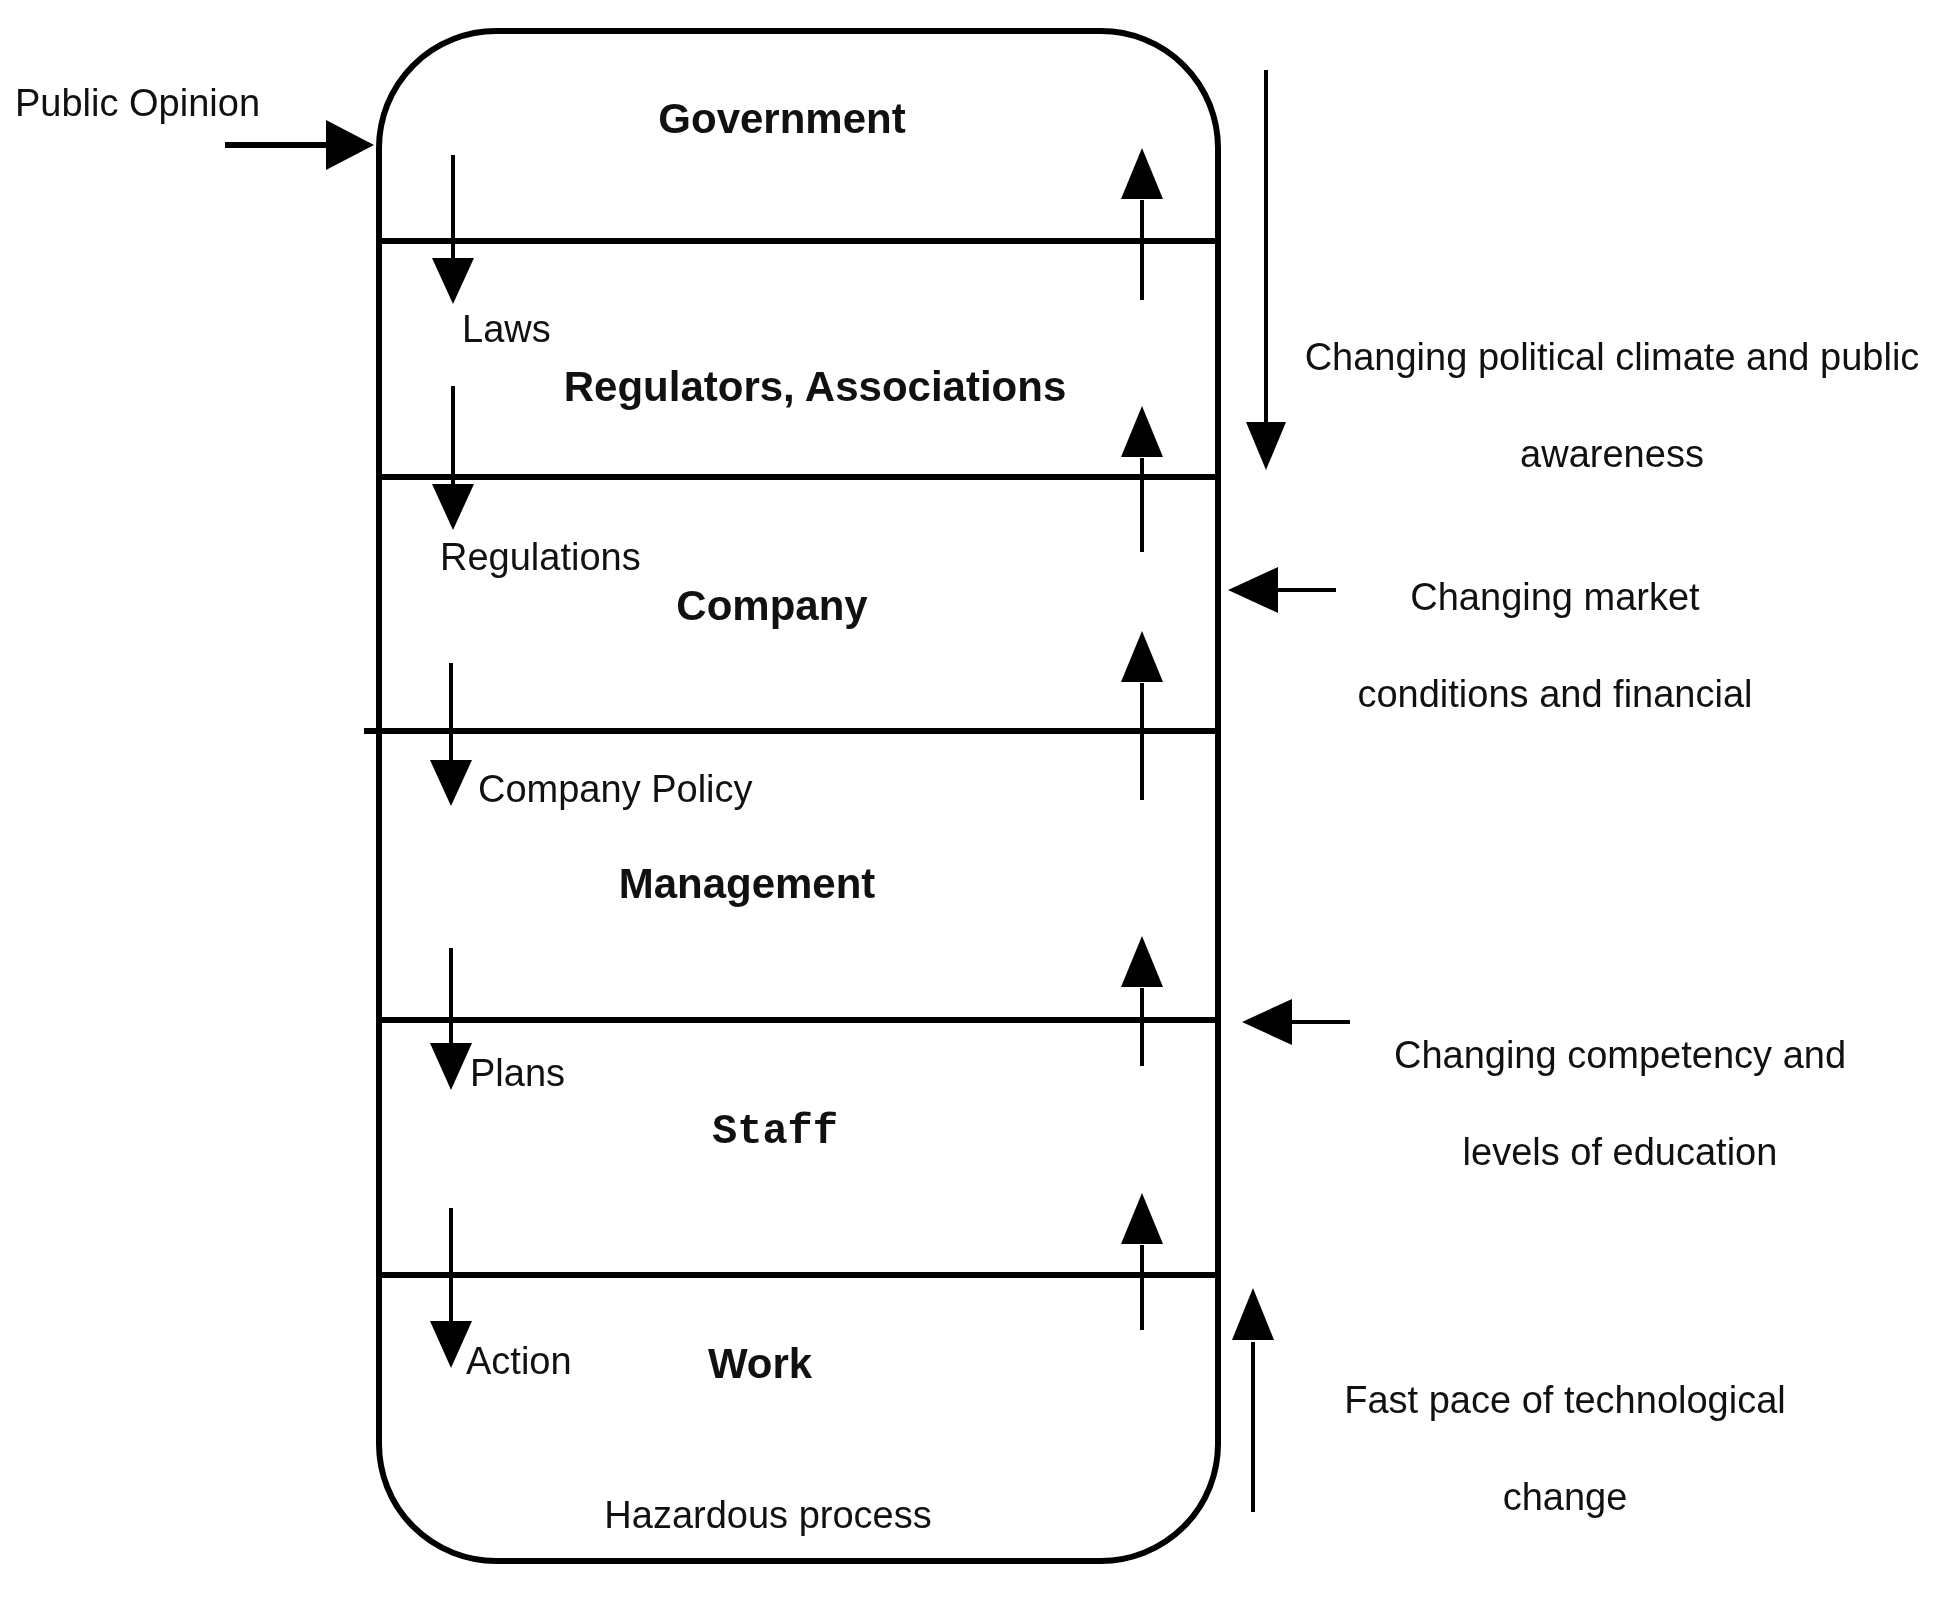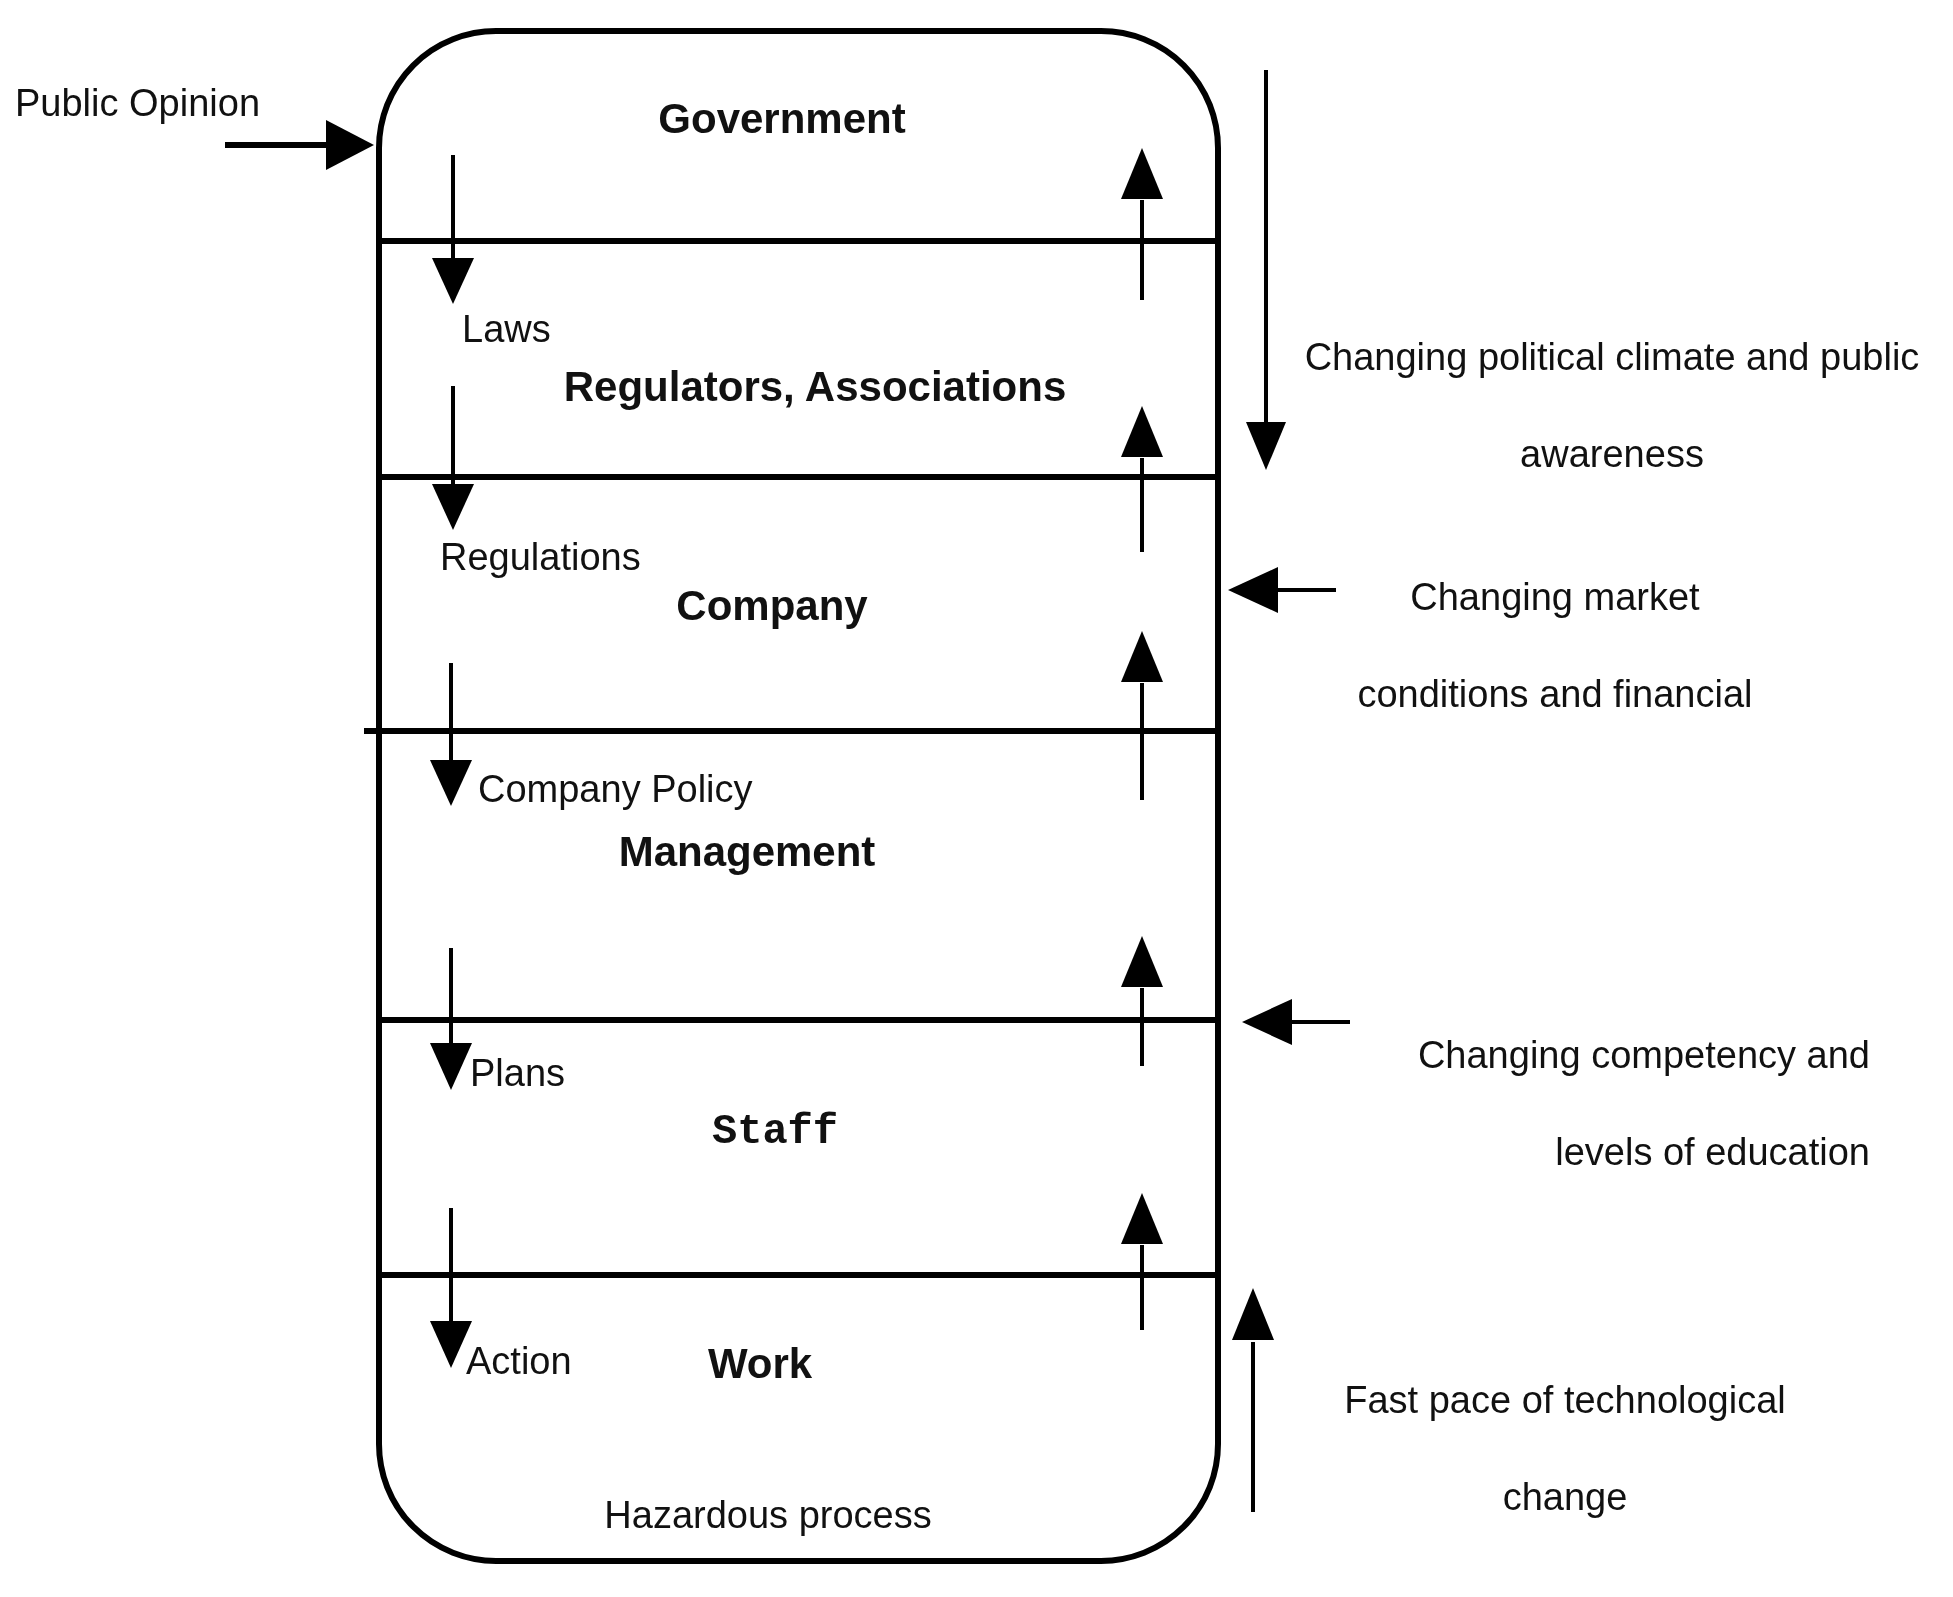--- a/index.html
+++ b/index.html
@@ -68,21 +68,21 @@
 
   <div class="divider" style="left:376px;width:845px;top:238px;"></div>
   <div class="divider" style="left:376px;width:845px;top:474px;"></div>
   <div class="divider" style="left:364px;width:857px;top:728px;"></div>
   <div class="divider" style="left:376px;width:845px;top:1017px;"></div>
   <div class="divider" style="left:376px;width:845px;top:1272px;"></div>
 
   <div class="level-title" style="left:782px;top:95px;">Government</div>
   <div class="level-title" style="left:815px;top:363px;">Regulators, Associations</div>
   <div class="level-title" style="left:772px;top:582px;">Company</div>
-  <div class="level-title" style="left:747px;top:828px;">Management</div>
+  <div class="level-title" style="left:747px;top:860px;">Management</div>
   <div class="level-title" style="left:775px;top:1108px;font-family:Liberation Mono, monospace;">Staff</div>
   <div class="level-title" style="left:760px;top:1340px;">Work</div>
 
   <div class="flow-label" style="left:462px;top:308px;">Laws</div>
   <div class="flow-label" style="left:440px;top:536px;">Regulations</div>
   <div class="flow-label" style="left:478px;top:768px;">Company Policy</div>
   <div class="flow-label" style="left:470px;top:1052px;">Plans</div>
   <div class="flow-label" style="left:466px;top:1340px;">Action</div>
 
   <div class="hazard-label" style="left:768px;top:1494px;">Hazardous process</div>
@@ -90,21 +90,21 @@
   <div class="ext-label" style="left:15px;top:82px;">Public Opinion</div>
 
   <div class="annot" style="left:1272px;top:288px;width:680px;">
     <div>Changing political climate and public</div>
     <div>awareness</div>
   </div>
   <div class="annot" style="left:1345px;top:528px;width:420px;">
     <div>Changing market</div>
     <div>conditions and financial</div>
   </div>
-  <div class="annot" style="left:1370px;top:986px;width:500px;text-align:right;">
+  <div class="annot" style="left:1370px;top:986px;width:500px;">
     <div>Changing competency and</div>
     <div>levels of education</div>
   </div>
   <div class="annot" style="left:1325px;top:1331px;width:480px;">
     <div>Fast pace of technological</div>
     <div>change</div>
   </div>
 
   <svg class="arrows" width="1953" height="1597" viewBox="0 0 1953 1597">
 

